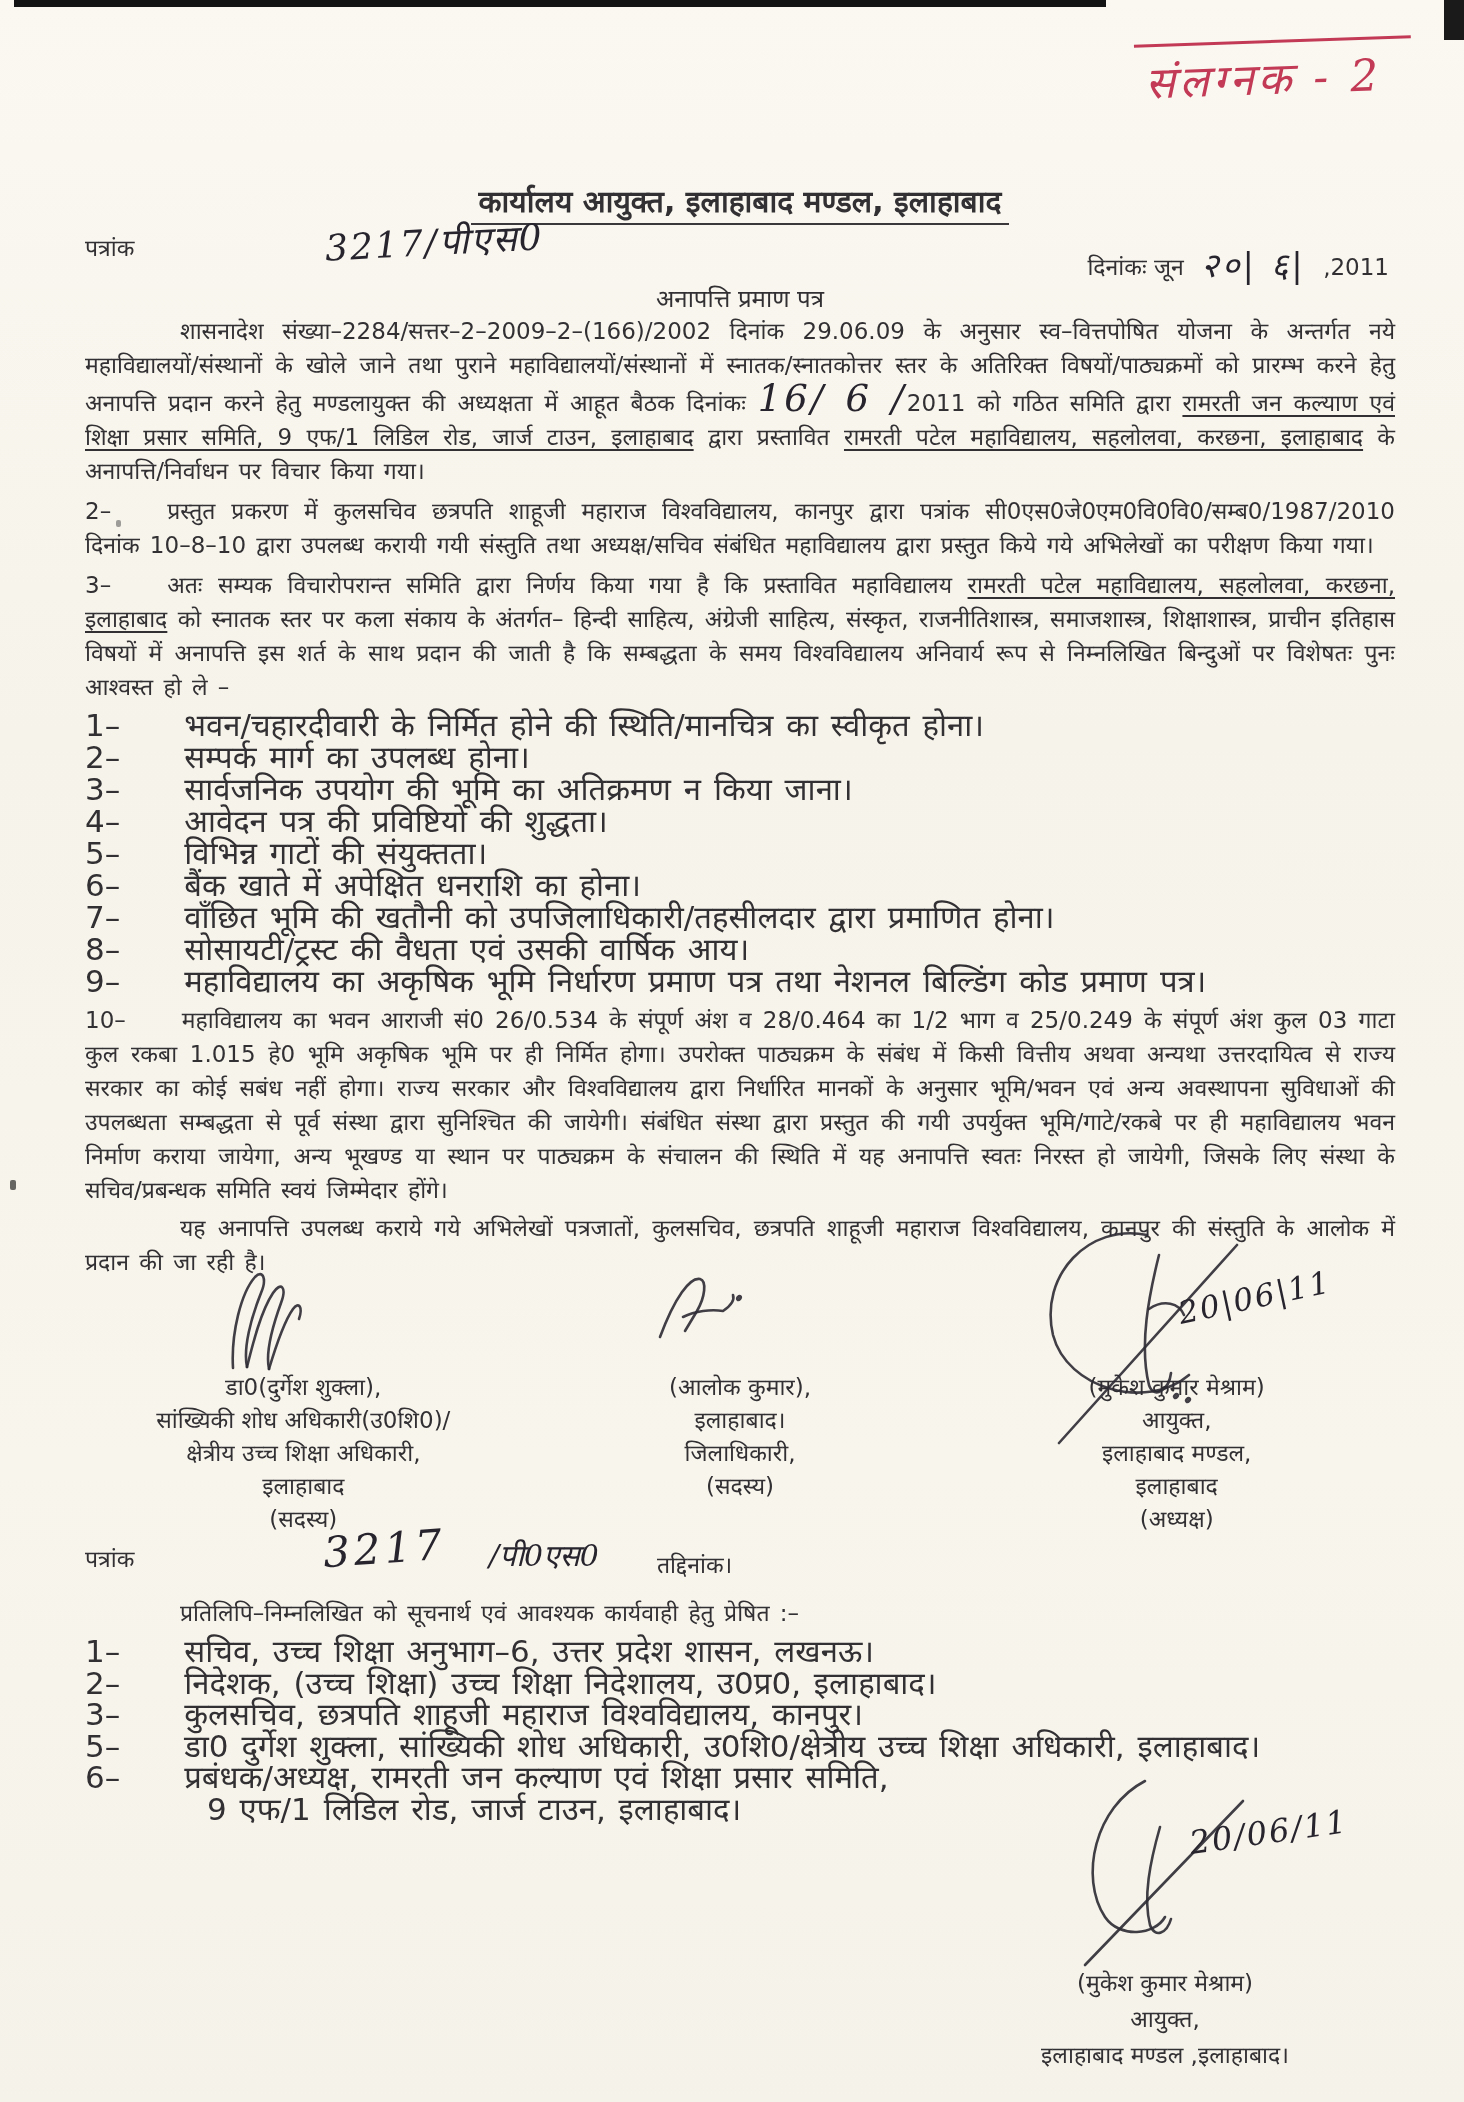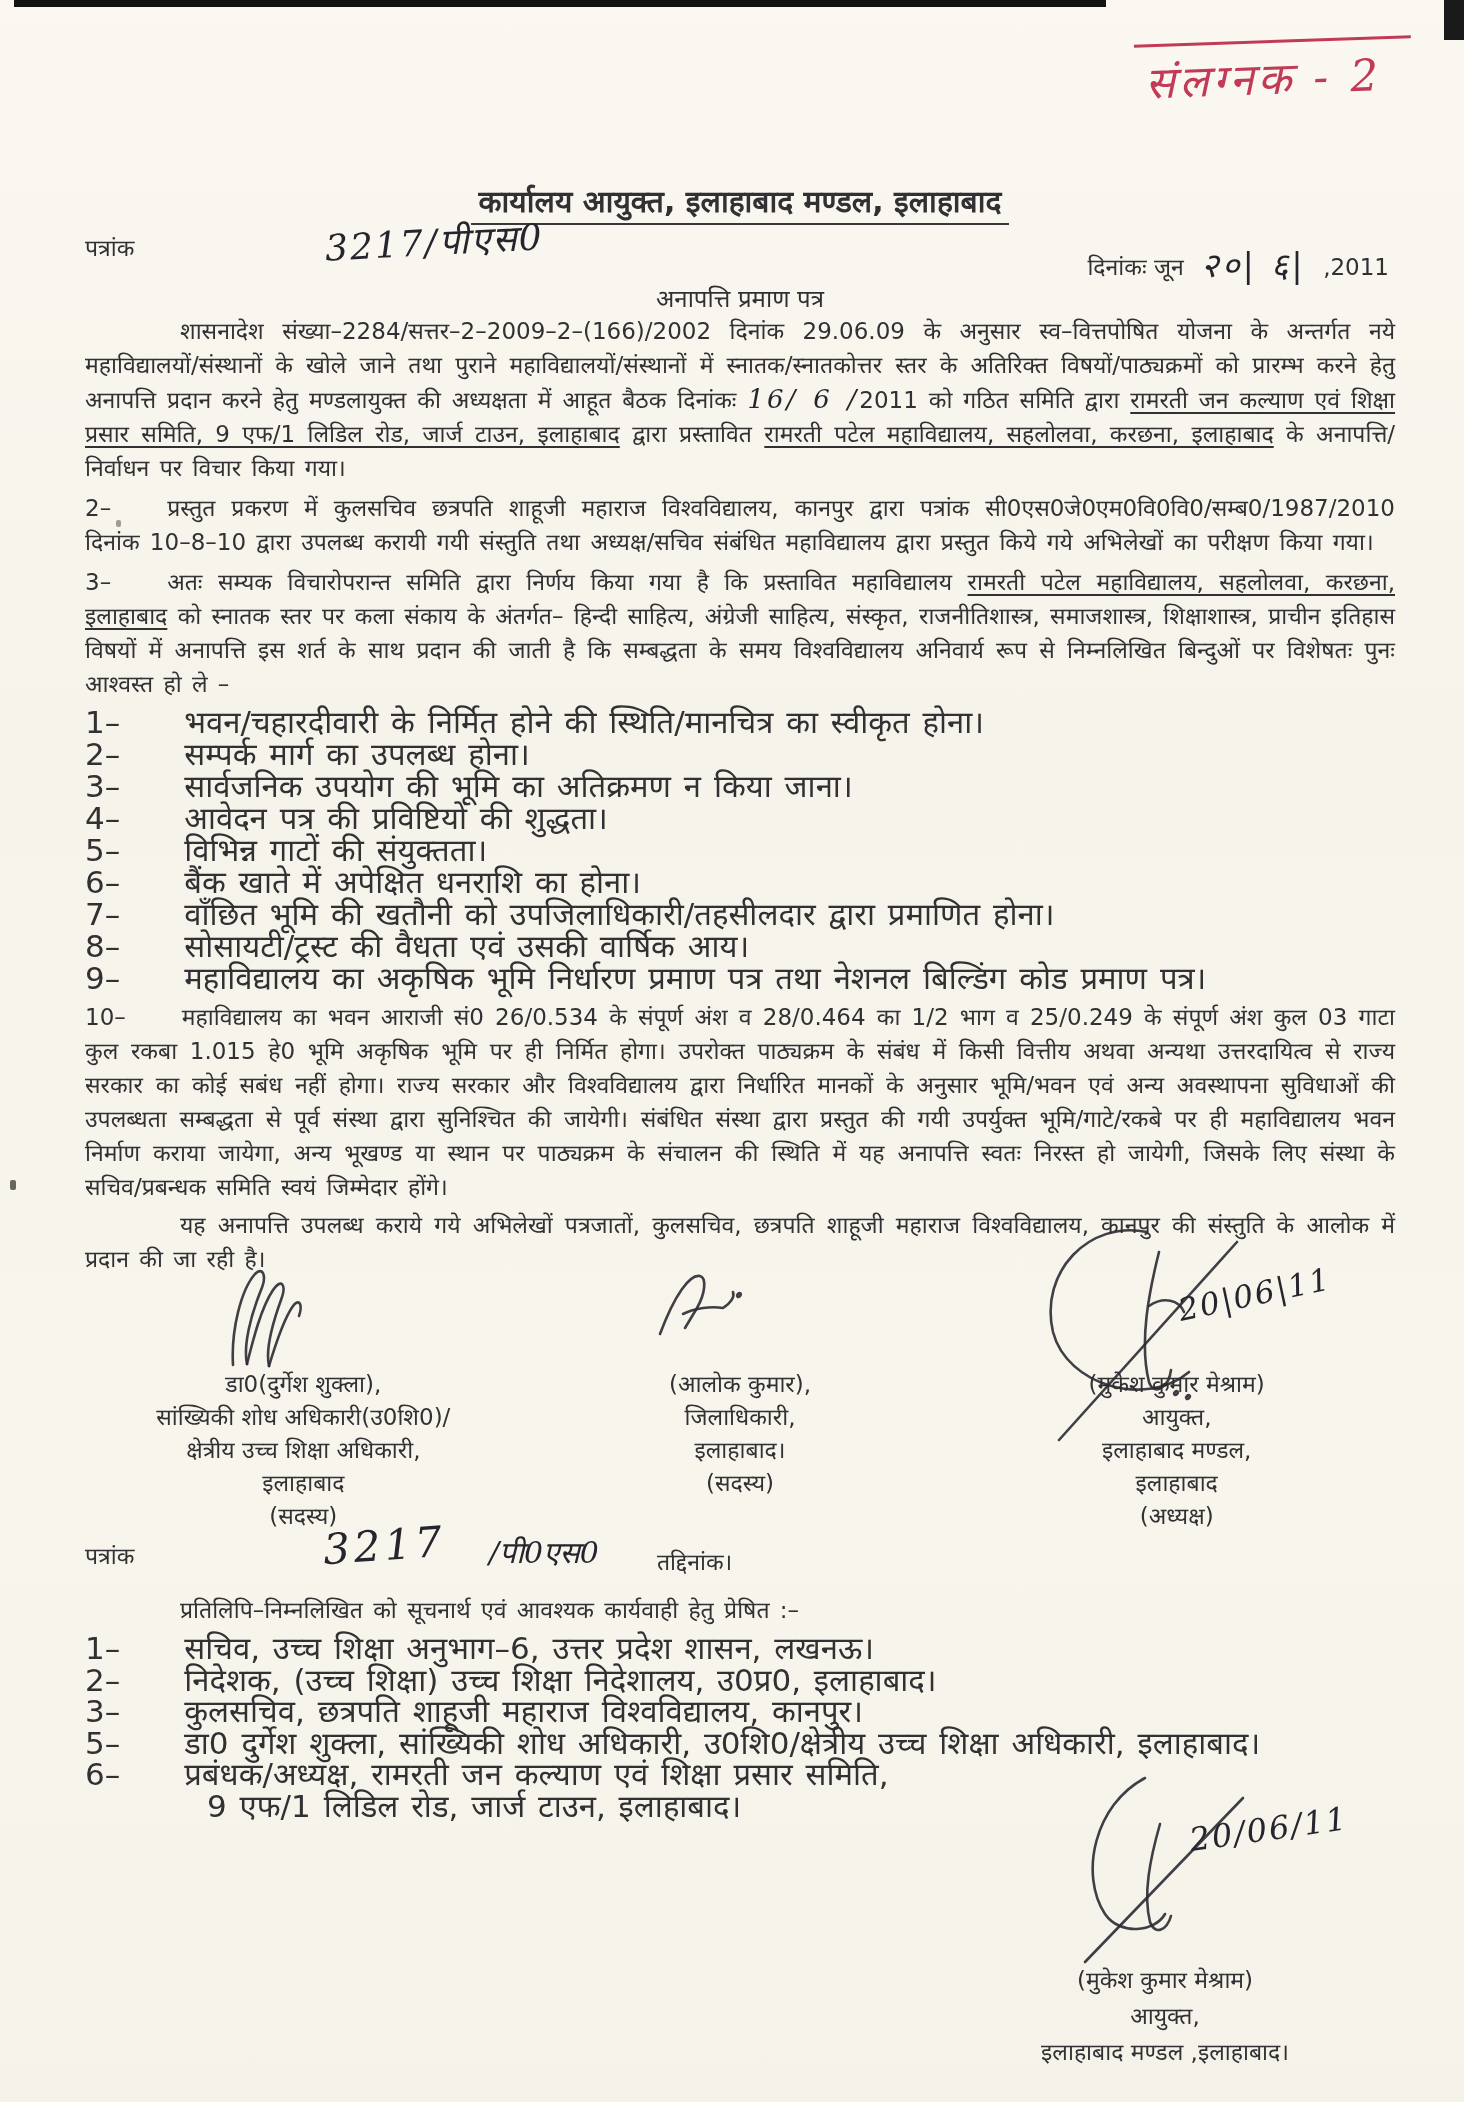--- a/index.html
+++ b/index.html
@@ -22,21 +22,21 @@
   .refhw{position:absolute;left:240px;top:-14px;font-size:36px;letter-spacing:2px;transform:rotate(-3deg);}
   .daterow{position:absolute;right:6px;top:8px;white-space:nowrap;}
   .datehw{font-size:34px;letter-spacing:3px;margin:0 10px;display:inline-block;transform:translateY(2px);}
   .subject{text-align:center;font-size:24px;margin-top:2px;font-weight:500;}
   .para{font-size:23px;line-height:34px;text-align:justify;margin:0;word-spacing:3px;}
   .ind{text-indent:95px;}
   .np{margin-top:6px;}
   .num{display:inline;}
   .sp{display:inline-block;width:56px;}
   .sp2{display:inline-block;width:64px;}
-  .hwdate{font-size:26px;letter-spacing:3px;}
+  .hwdate{font-size:37px;letter-spacing:3px;}
   .u{text-decoration:underline;text-underline-offset:4px;}
   .conds{margin-top:5px;}
   .cond{font-size:31px;line-height:32px;margin:0;text-align:left;word-spacing:3px;}
   .closing{margin-top:4px;}
   .signrow{position:relative;display:flex;margin-top:92px;font-size:23px;}
   .sigcol{flex:1;text-align:center;line-height:33px;}
   .sig{position:absolute;}
   .sig path{fill:none;stroke:#2c2a33;stroke-width:2.6;stroke-linecap:round;opacity:.9;}
   .sig1{left:118px;top:-108px;width:120px;height:118px;}
   .sig2{left:560px;top:-104px;width:110px;height:80px;}
@@ -144,22 +144,22 @@
 
       <div class="sigcol">
         <div>डा0(दुर्गेश शुक्ला),</div>
         <div>सांख्यिकी शोध अधिकारी(उ0शि0)/</div>
         <div>क्षेत्रीय उच्च शिक्षा अधिकारी,</div>
         <div>इलाहाबाद</div>
         <div>(सदस्य)</div>
       </div>
       <div class="sigcol">
         <div>(आलोक कुमार),</div>
+        <div>इलाहाबाद।</div>
         <div>जिलाधिकारी,</div>
-        <div>इलाहाबाद।</div>
         <div>(सदस्य)</div>
       </div>
       <div class="sigcol">
         <div>(मुकेश कुमार मेश्राम)</div>
         <div>आयुक्त,</div>
         <div>इलाहाबाद मण्डल,</div>
         <div>इलाहाबाद</div>
         <div>(अध्यक्ष)</div>
       </div>
     </div>

